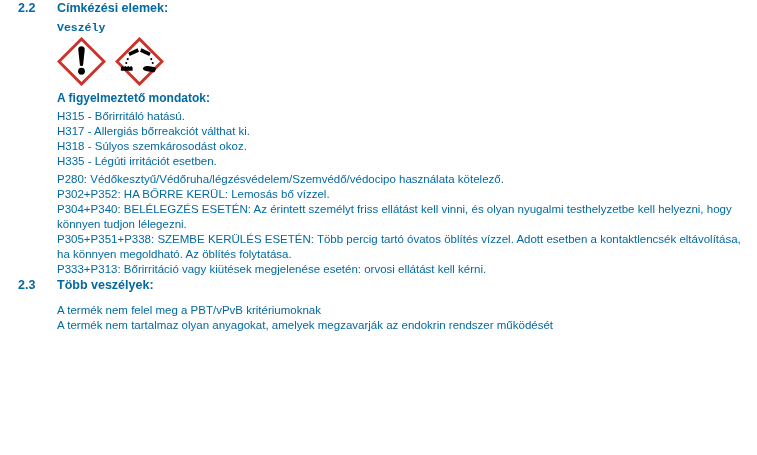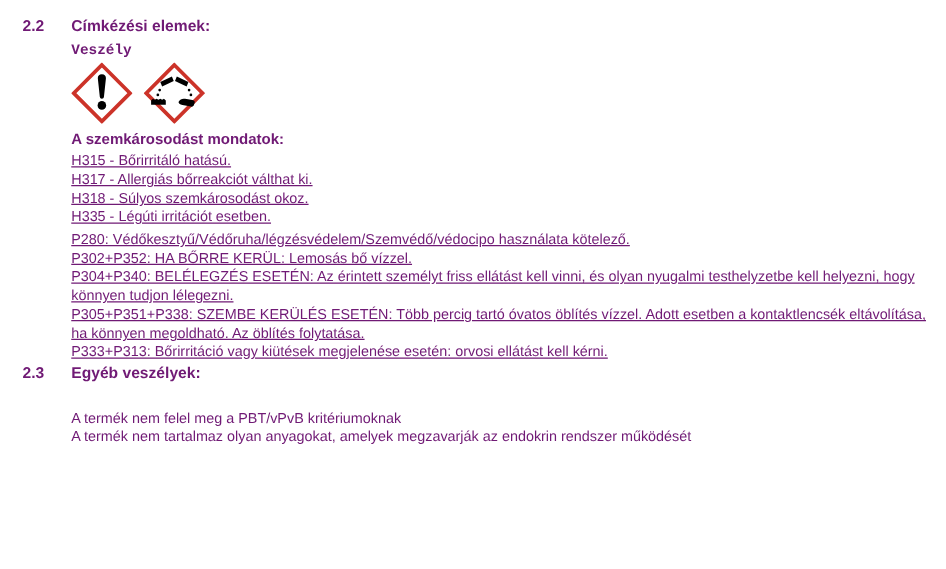--- a/index.html
+++ b/index.html
@@ -1,46 +1,45 @@
 <!DOCTYPE html>
 <html lang="hu"><head>
 <meta charset="utf-8">
 <style>
   html, body { margin: 0; padding: 0; background: #ffffff; }
   .page {
     position: relative;
     width: 757px;
     height: 455px;
     background: #ffffff;
-    color: #701a75;
+    color: #0369a1;
     font-family: "Liberation Sans", "DejaVu Sans", sans-serif;
     box-sizing: border-box;
-    padding-top: 13px;
     overflow: hidden;
   }
   .row { display: flex; align-items: flex-start; }
   .num {
     flex: none;
     width: 39px;
     padding-left: 18px;
     font-weight: bold;
     font-size: 12.5px;
     line-height: 16px;
   }
   .content { flex: 1; padding-right: 12px; min-width: 0; }
   .heading { font-weight: bold; font-size: 12.5px; line-height: 16px; }
   .reg-heading { margin-top: 9px; }
   .signal-word { font-weight: bold; font-size: 11.5px; line-height: 14px; margin-top: 5px; font-family: Liberation Mono, monospace; }
   .pictos { display: flex; gap: 9px; margin-top: 2px; align-items: center; }
   .picto { width: 49px; height: 49px; display: block; }
   .subheading { font-weight: bold; font-size: 12px; line-height: 16px; margin-top: 4px; }
-  .lines { margin-top: 3px; text-decoration: underline; }
+  .lines { margin-top: 3px; }
   .line { font-size: 11.5px; line-height: 15px; }
   .sec23 { margin-top: 0; }
-  .body-lines { margin-top: 22px; }
+  .body-lines { margin-top: 10px; }
 </style>
 </head>
 <body>
 
 <div class="page">
 
   <section>
     <div class="row">
       <div class="num">2.2</div>
       <div class="content">
@@ -61,21 +60,21 @@
             <polygon points="54,23 73,32 70,39 51,30" fill="#000000"></polygon>
             <circle cx="26" cy="45" r="2.2" fill="#000000"></circle>
             <circle cx="23" cy="53" r="2.2" fill="#000000"></circle>
             <circle cx="74" cy="45" r="2.2" fill="#000000"></circle>
             <circle cx="77" cy="53" r="2.2" fill="#000000"></circle>
             <path d="M12,62 l3,-3 3,2 3,-2 3,2 3,-2 3,2 3,-2 3,3 v7 h-24 z" fill="#000000"></path>
             <path d="M57,64 c2,-4.5 6.5,-5.5 10.5,-4.8 l12,2.2 c3,0.6 4.2,2.5 3.6,4.3 l-1.4,4 c-0.8,2 -3,2.7 -5,2.3 l-13.5,-2.7 c-4,-0.8 -7.2,-2.8 -6.2,-5.3 z" fill="#000000"></path>
           </svg>
         </div>
 
-        <div class="subheading">A szemkárosodást mondatok:</div>
+        <div class="subheading">A figyelmeztető mondatok:</div>
         <div class="lines">
           <div class="line">H315 - Bőrirritáló hatású.</div>
           <div class="line">H317 - Allergiás bőrreakciót válthat ki.</div>
           <div class="line">H318 - Súlyos szemkárosodást okoz.</div>
           <div class="line">H335 - Légúti irritációt esetben.</div>
         </div>
 
         <div class="lines">
           <div class="line">P280: Védőkesztyű/Védőruha/légzésvédelem/Szemvédő/védocipo használata kötelező.</div>
           <div class="line">P302+P352: HA BŐRRE KERÜL: Lemosás bő vízzel.</div>
@@ -84,21 +83,21 @@
           <div class="line">P333+P313: Bőrirritáció vagy kiütések megjelenése esetén: orvosi ellátást kell kérni.</div>
         </div>
       </div>
     </div>
   </section>
 
   <section class="sec23">
     <div class="row">
       <div class="num">2.3</div>
       <div class="content">
-        <div class="heading">Egyéb veszélyek:</div>
+        <div class="heading">Több veszélyek:</div>
         <div class="body-lines">
           <div class="line">A termék nem felel meg a PBT/vPvB kritériumoknak</div>
           <div class="line">A termék nem tartalmaz olyan anyagokat, amelyek megzavarják az endokrin rendszer működését</div>
         </div>
       </div>
     </div>
   </section>
 
 </div>
 

